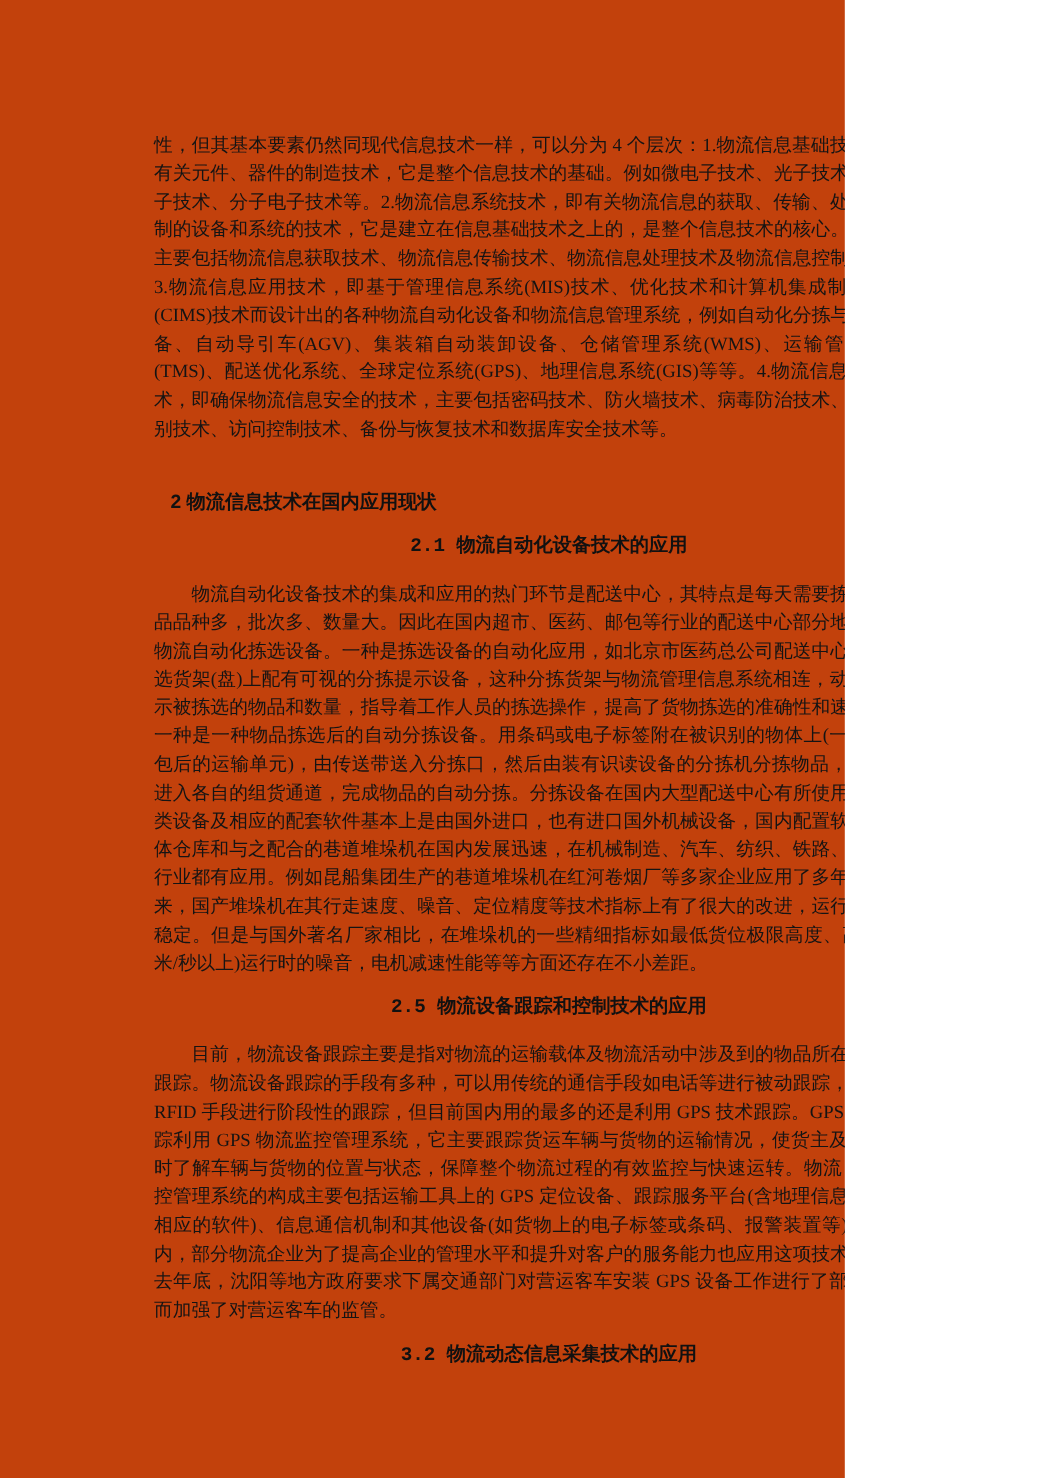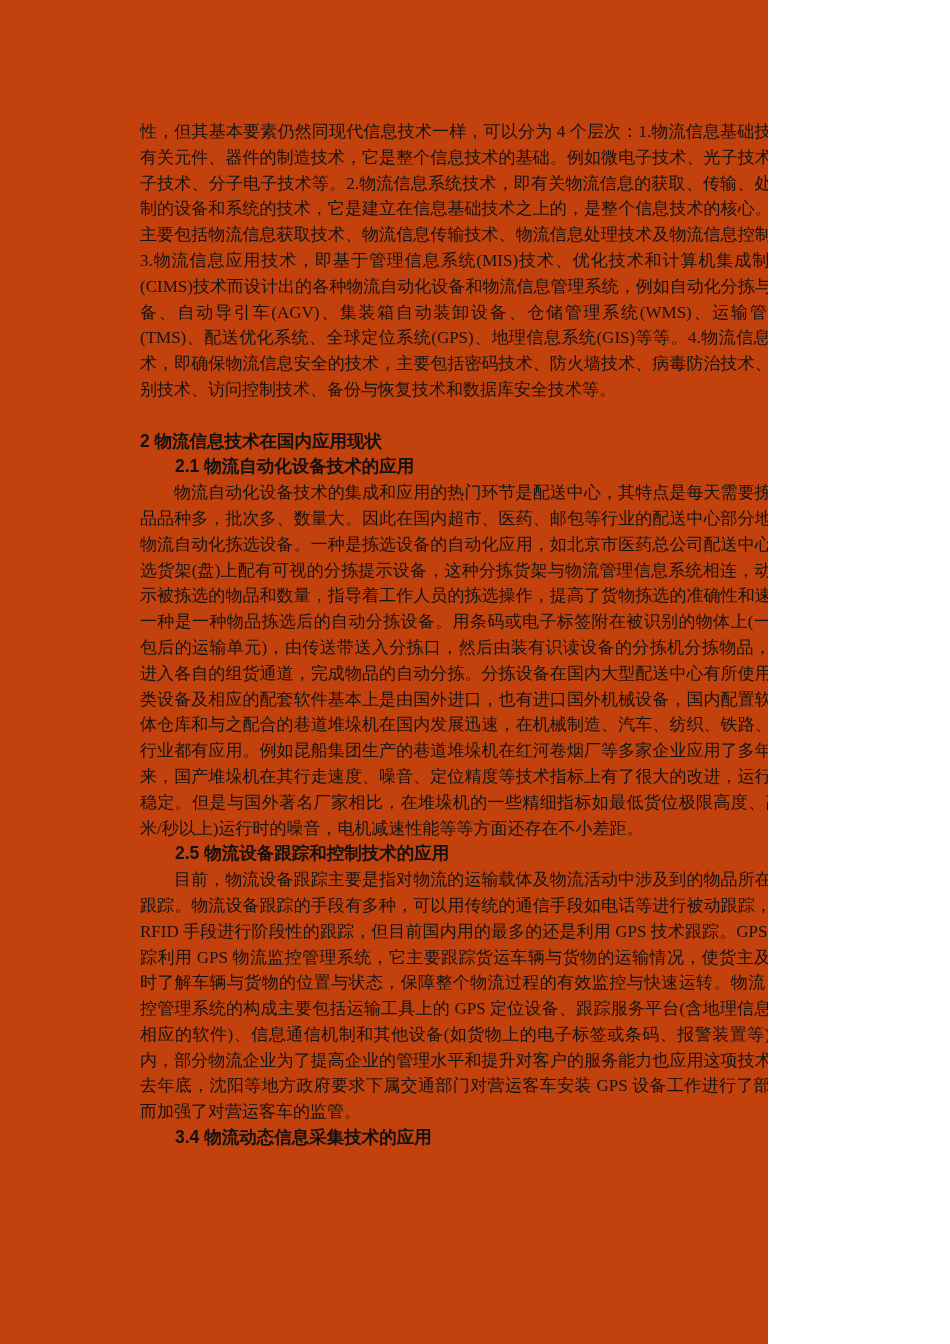--- a/index.html
+++ b/index.html
@@ -31,35 +31,36 @@
     overflow-wrap: break-word;
     word-break: normal;
   }
   .indent {
     text-indent: 2em;
   }
   .blank-line {
     height: 25.8px;
   }
   .section-heading {
-    margin: 0;
+    margin: 15px;
     font-family: "Liberation Sans", "DejaVu Sans", sans-serif;
     font-weight: bold;
     font-size: 17.5px;
     line-height: 25.8px;
     color: #111111;
   }
   .sub-heading {
-    margin: 0;
-    font-family: Liberation Sans, sans-serif;
+    margin: 16px;
+    font-family: Liberation Mono, monospace;
     font-weight: bold;
     font-size: 17.5px;
     line-height: 25.8px;
     text-indent: 2em;
     color: #111111;
+    text-align: center;
   }
 </style>
 </head>
 <body>
 
 <div class="page">
   <main class="content">
 
     <p class="body-text">性，但其基本要素仍然同现代信息技术一样，可以分为 4 个层次：1.物流信息基础技术，即有关元件、器件的制造技术，它是整个信息技术的基础。例如微电子技术、光子技术、光电子技术、分子电子技术等。2.物流信息系统技术，即有关物流信息的获取、传输、处理、控制的设备和系统的技术，它是建立在信息基础技术之上的，是整个信息技术的核心。其内容主要包括物流信息获取技术、物流信息传输技术、物流信息处理技术及物流信息控制技术。3.物流信息应用技术，即基于管理信息系统(MIS)技术、优化技术和计算机集成制造系统(CIMS)技术而设计出的各种物流自动化设备和物流信息管理系统，例如自动化分拣与传输设备、自动导引车(AGV)、集装箱自动装卸设备、仓储管理系统(WMS)、运输管理系统(TMS)、配送优化系统、全球定位系统(GPS)、地理信息系统(GIS)等等。4.物流信息安全技术，即确保物流信息安全的技术，主要包括密码技术、防火墙技术、病毒防治技术、身份鉴别技术、访问控制技术、备份与恢复技术和数据库安全技术等。</p>
 
@@ -69,17 +70,17 @@
 
 
     <h3 class="sub-heading">2.1 物流自动化设备技术的应用</h3>
 
     <p class="body-text indent">物流自动化设备技术的集成和应用的热门环节是配送中心，其特点是每天需要拣选的物品品种多，批次多、数量大。因此在国内超市、医药、邮包等行业的配送中心部分地引进了物流自动化拣选设备。一种是拣选设备的自动化应用，如北京市医药总公司配送中心，其拣选货架(盘)上配有可视的分拣提示设备，这种分拣货架与物流管理信息系统相连，动态地提示被拣选的物品和数量，指导着工作人员的拣选操作，提高了货物拣选的准确性和速度。另一种是一种物品拣选后的自动分拣设备。用条码或电子标签附在被识别的物体上(一般为组包后的运输单元)，由传送带送入分拣口，然后由装有识读设备的分拣机分拣物品，使物品进入各自的组货通道，完成物品的自动分拣。分拣设备在国内大型配送中心有所使用。但这类设备及相应的配套软件基本上是由国外进口，也有进口国外机械设备，国内配置软件。立体仓库和与之配合的巷道堆垛机在国内发展迅速，在机械制造、汽车、纺织、铁路、卷烟等行业都有应用。例如昆船集团生产的巷道堆垛机在红河卷烟厂等多家企业应用了多年。近年来，国产堆垛机在其行走速度、噪音、定位精度等技术指标上有了很大的改进，运行也比较稳定。但是与国外著名厂家相比，在堆垛机的一些精细指标如最低货位极限高度、高速(80 米/秒以上)运行时的噪音，电机减速性能等等方面还存在不小差距。</p>
 
     <h3 class="sub-heading">2.5 物流设备跟踪和控制技术的应用</h3>
 
     <p class="body-text indent">目前，物流设备跟踪主要是指对物流的运输载体及物流活动中涉及到的物品所在地进行跟踪。物流设备跟踪的手段有多种，可以用传统的通信手段如电话等进行被动跟踪，可以用 RFID 手段进行阶段性的跟踪，但目前国内用的最多的还是利用 GPS 技术跟踪。GPS 技术跟踪利用 GPS 物流监控管理系统，它主要跟踪货运车辆与货物的运输情况，使货主及车主随时了解车辆与货物的位置与状态，保障整个物流过程的有效监控与快速运转。物流 GPS 监控管理系统的构成主要包括运输工具上的 GPS 定位设备、跟踪服务平台(含地理信息系统和相应的软件)、信息通信机制和其他设备(如货物上的电子标签或条码、报警装置等)。在国内，部分物流企业为了提高企业的管理水平和提升对客户的服务能力也应用这项技术，例如去年底，沈阳等地方政府要求下属交通部门对营运客车安装 GPS 设备工作进行了部署，从而加强了对营运客车的监管。</p>
 
-    <h3 class="sub-heading">3.4 物流动态信息采集技术的应用</h3>
+    <h3 class="sub-heading">3.2 物流动态信息采集技术的应用</h3>
 
 
   </main>
 </div>
 
 </body></html>

